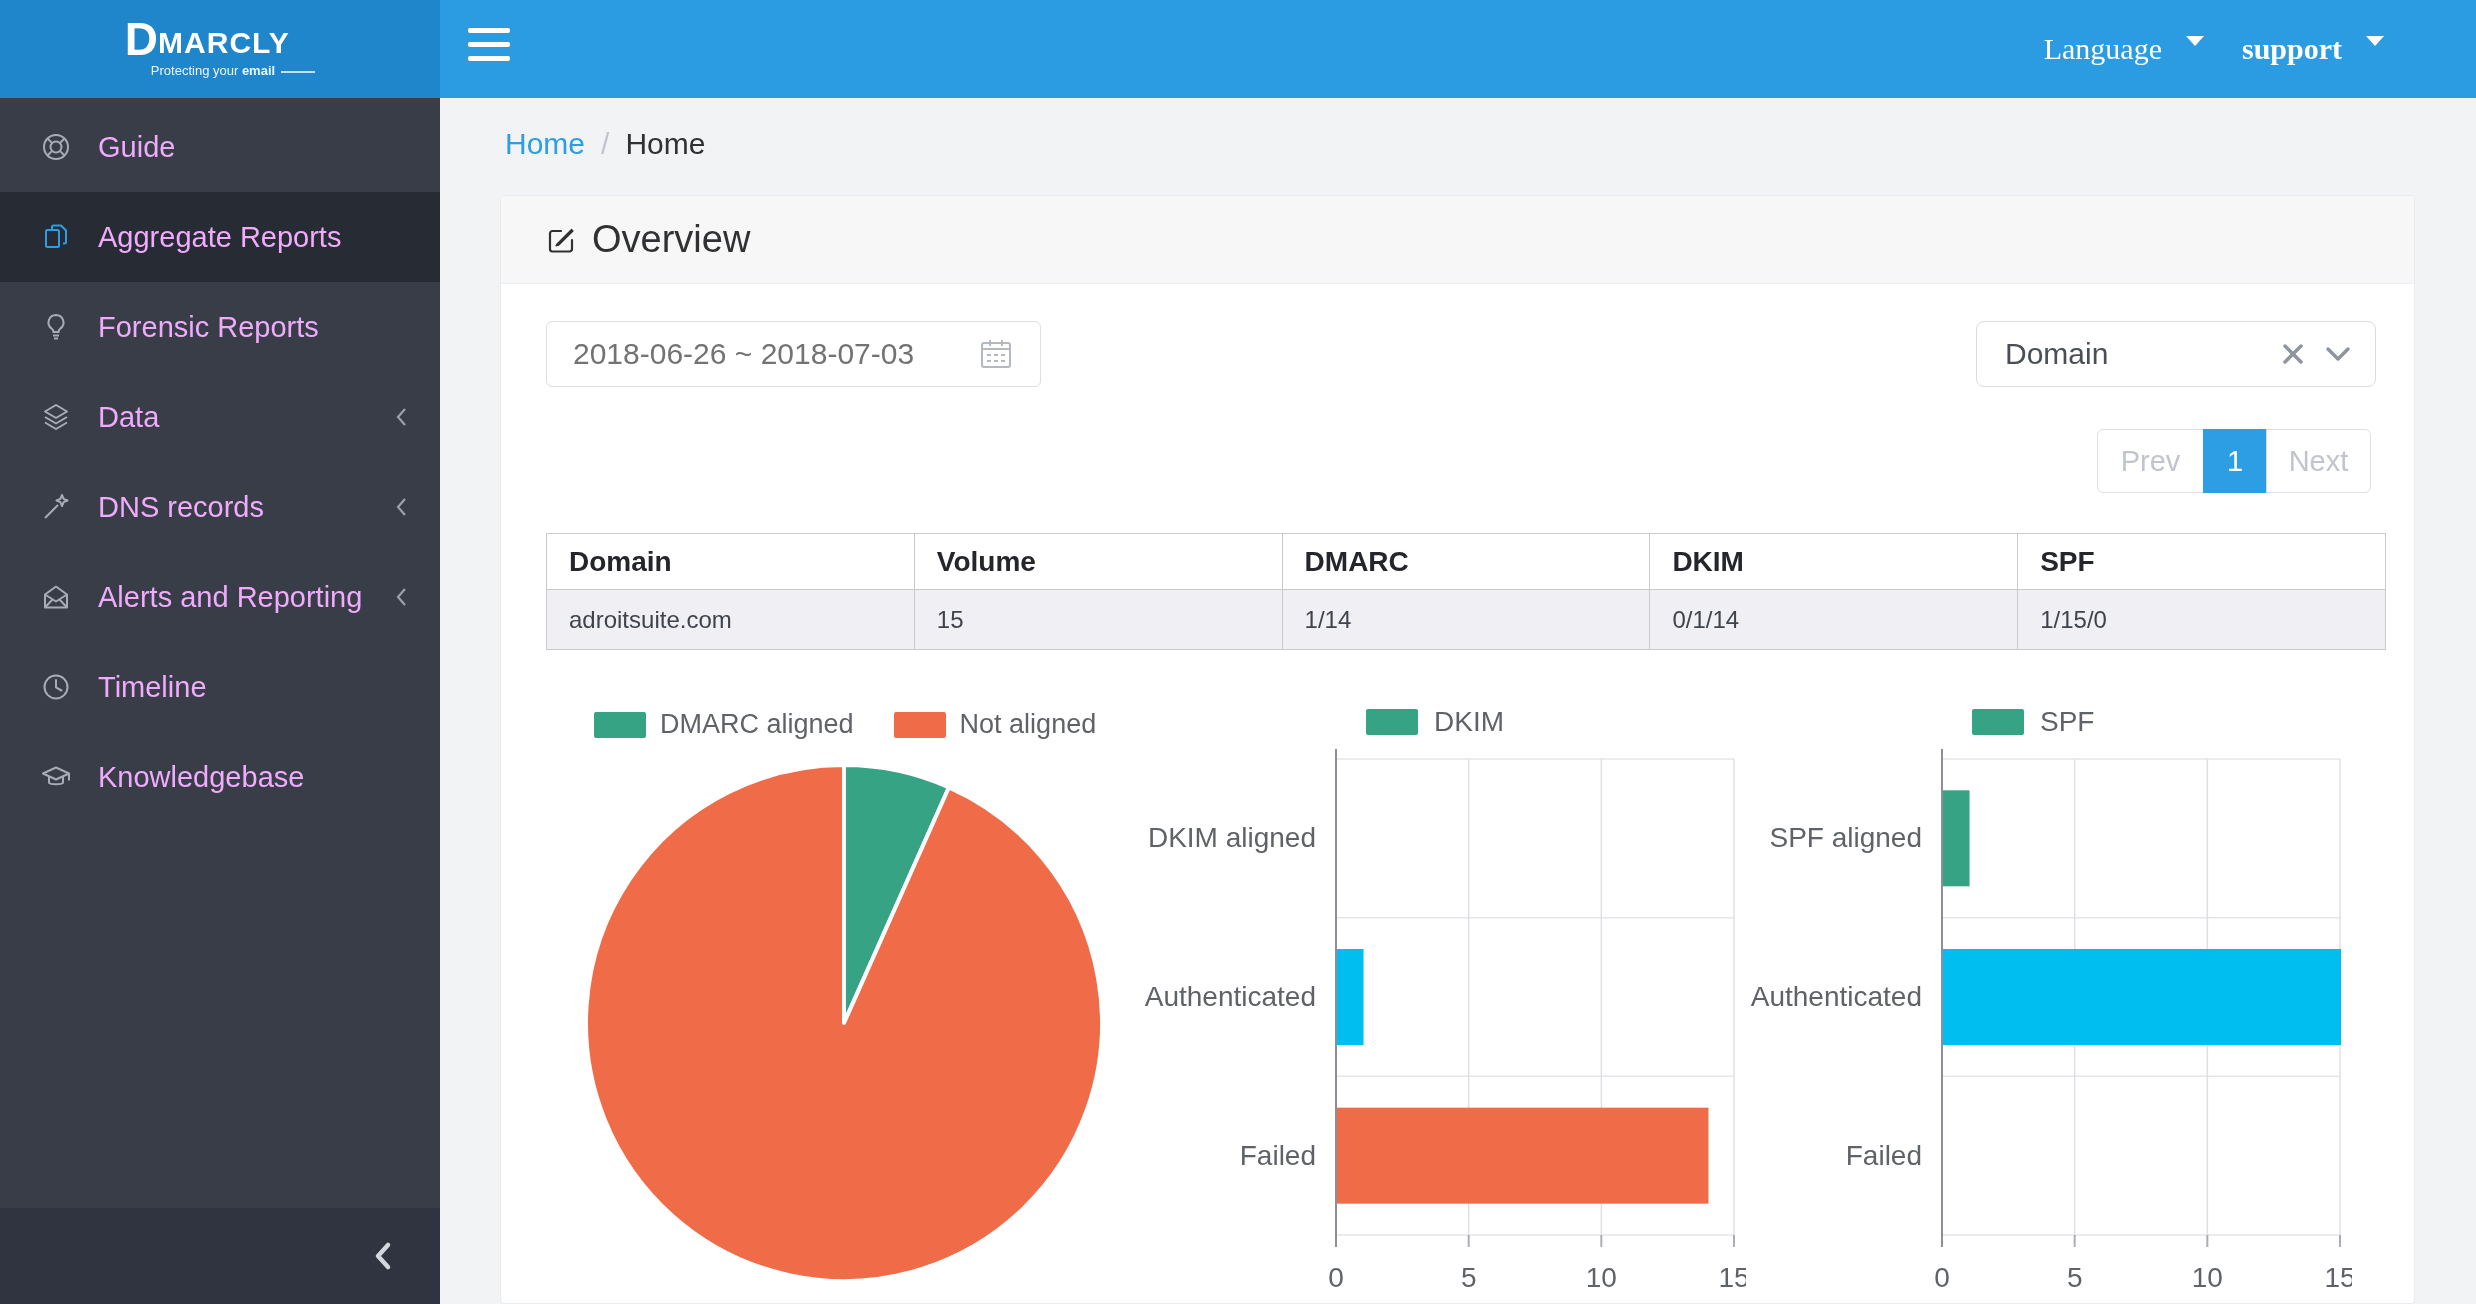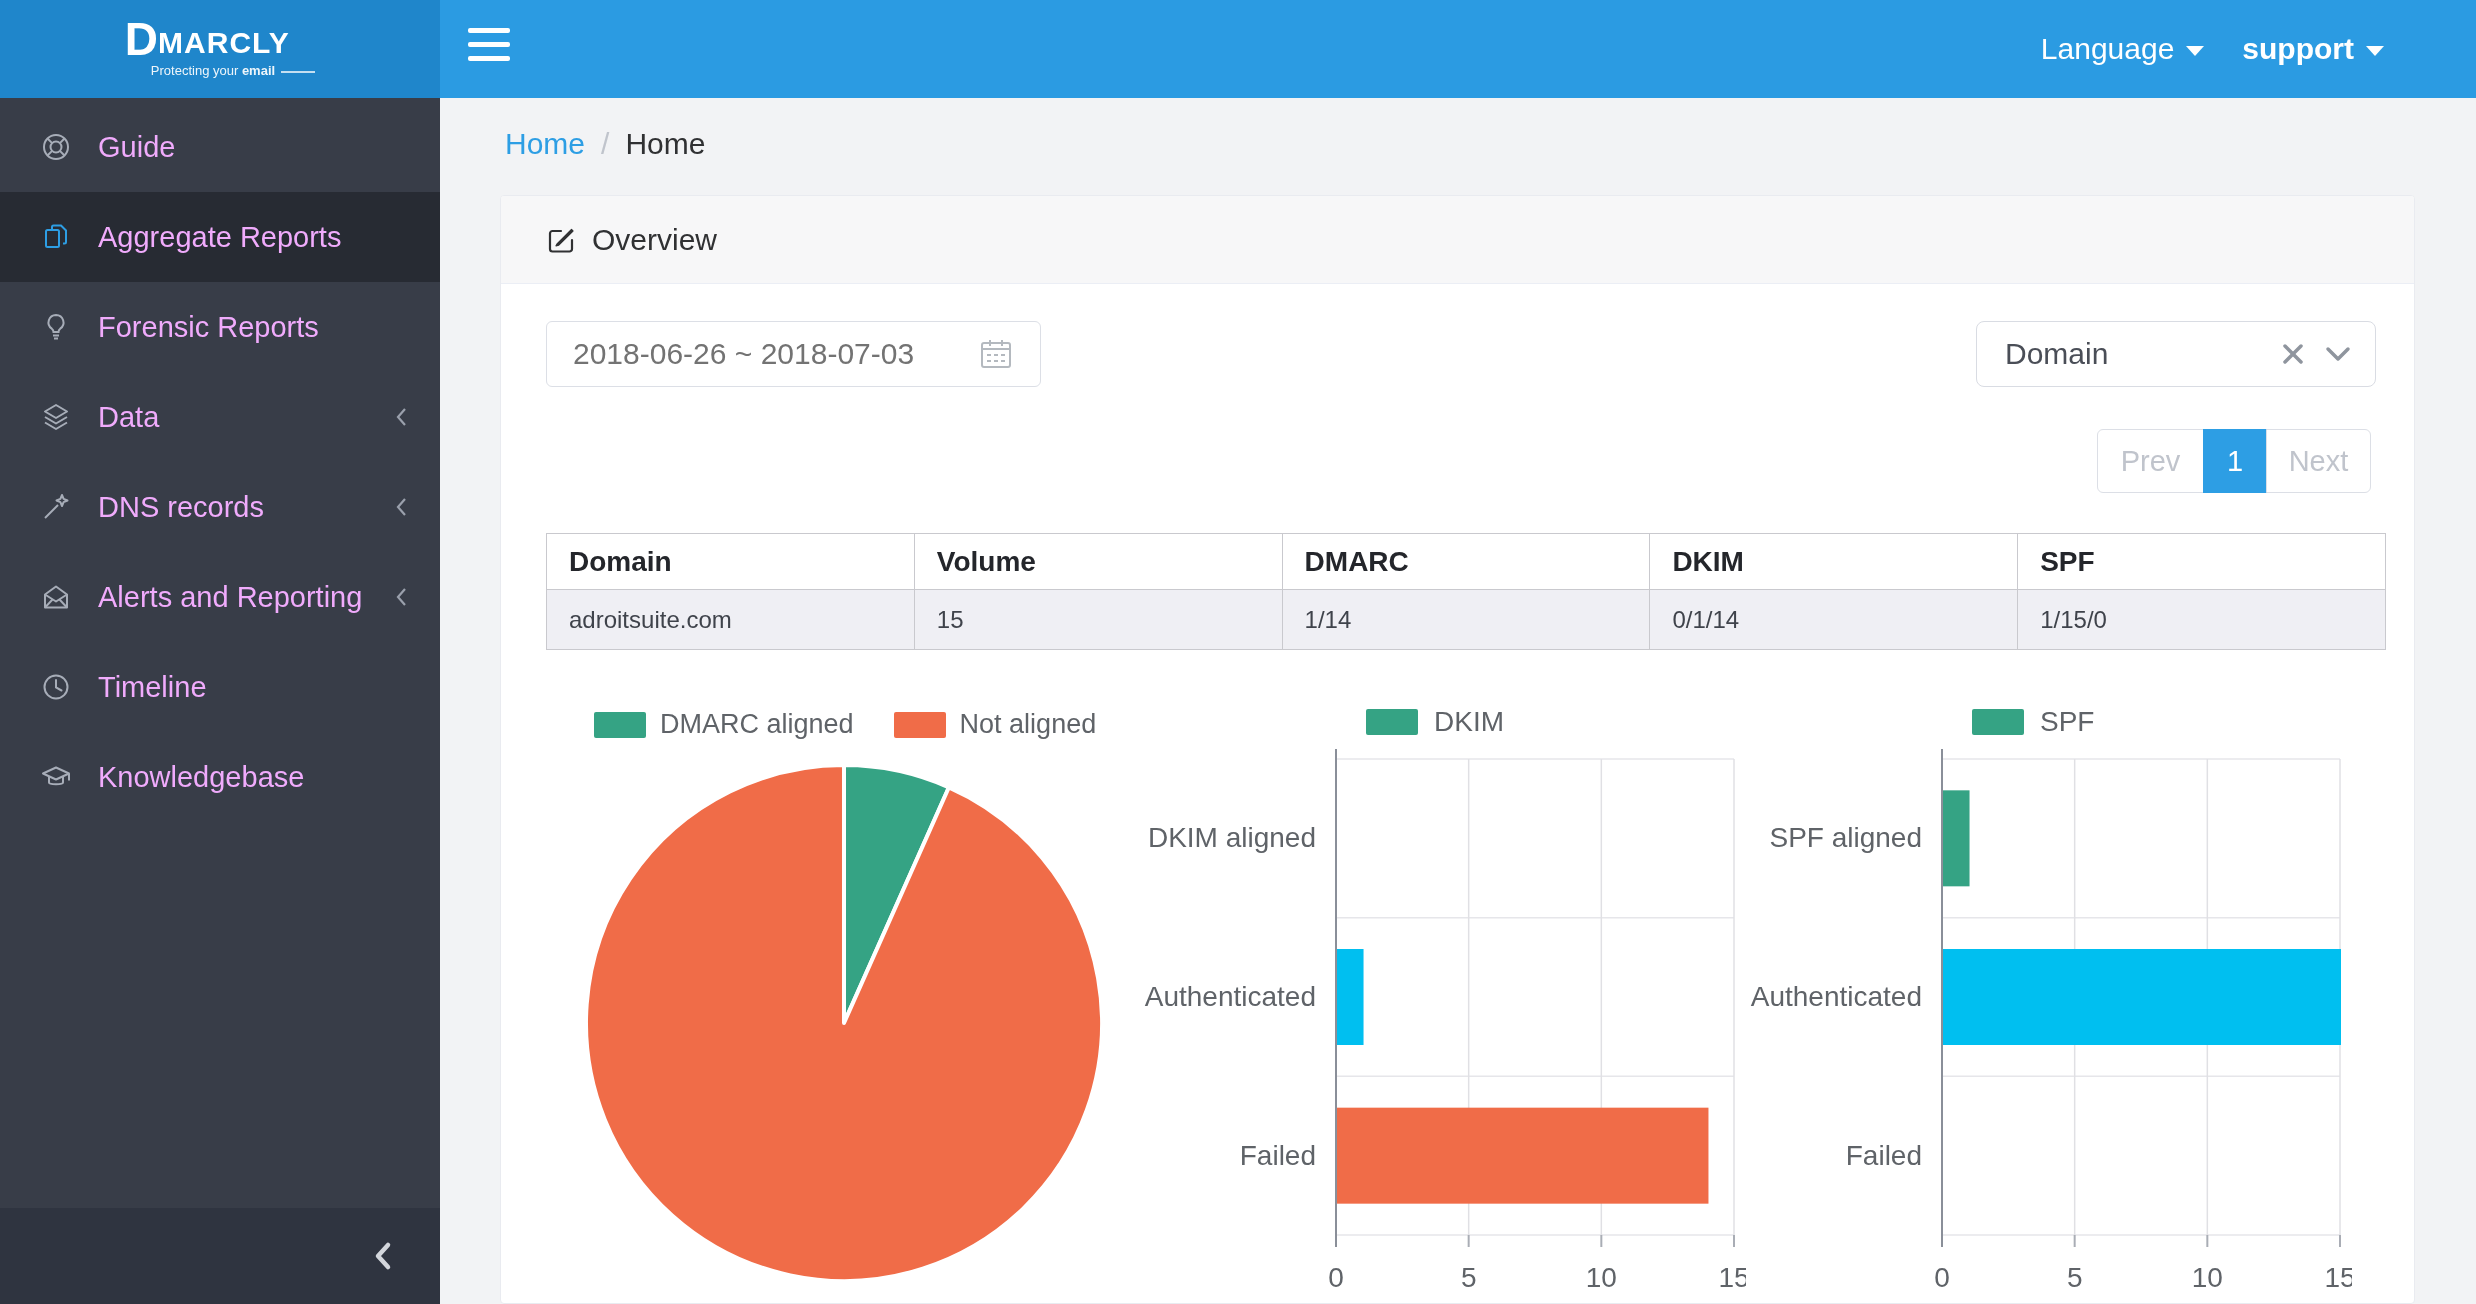--- a/index.html
+++ b/index.html
@@ -14,21 +14,21 @@
   .brand { display:flex; flex-direction:column; line-height:1; color:#fff; }
   .brand-top { display:flex; align-items:flex-end; }
   .brand-mark { font-size:46px; font-weight:bold; letter-spacing:-2px; line-height:0.82; }
   .brand-name { font-size:30px; font-weight:bold; letter-spacing:1px; margin-left:2px; }
   .brand-tagline { font-size:13px; margin-top:6px; margin-left:26px; opacity:.92; white-space:nowrap; }
   .brand-tagline b { font-weight:bold; }
   .tag-dash { display:inline-block; width:34px; height:2px; background:#ffffffcc; vertical-align:middle; margin-left:6px; }
   .hamburger { position:absolute; left:468px; top:28px; width:44px; height:42px; cursor:pointer; }
   .hamburger span { display:block; width:42px; height:5px; background:#fff; border-radius:2px; margin-bottom:9px; }
   .topbar-right { position:absolute; right:92px; top:0; height:98px; display:flex; align-items:center; gap:38px; color:#fff; }
-  .tb-item { display:flex; align-items:center; gap:12px; font-size:30px; cursor:pointer; }
+  .tb-item { display:flex; align-items:flex-start; gap:24px; font-size:30px; cursor:pointer;font-family:Liberation Serif, serif; }
   .tb-item.bold { font-weight:bold; }
   .caret-down { width:0; height:0; border-left:9px solid transparent; border-right:9px solid transparent; border-top:10px solid #fff; margin-top:4px; }
 
   
   .sidebar { position:absolute; left:0; top:98px; width:440px; height:1206px; background:#383D48; padding-top:4px; z-index:4; }
   .side-item { position:relative; height:90px; display:flex; align-items:center; color:#f0abfc; cursor:pointer; }
   .side-item.active { background:#272B33; }
   .side-icon { position:absolute; left:40px; width:32px; height:32px; color:#A7ADB8; }
   .side-item.active .side-icon { color:#2D9EE4; }
   .side-label { position:absolute; left:98px; font-size:29px; }
@@ -41,21 +41,21 @@
   .main { position:absolute; left:440px; top:98px; width:2036px; height:1206px; background:#F2F3F5; }
   .breadcrumb { position:absolute; left:65px; top:29px; font-size:30px; display:flex; gap:16px; align-items:center; }
   .bc-link { color:#2D9EE4; cursor:pointer; }
   .bc-sep { color:#C0C4CC; }
   .bc-current { color:#303133; }
 
   .panel { position:absolute; left:60px; top:97px; width:1915px; height:1109px; background:#fff;
            border:1px solid #E9EBF0; border-radius:4px; overflow:hidden; }
   .panel-header { height:88px; background:#F7F7F8; border-bottom:1px solid #EBEEF5;
                   display:flex; align-items:center; padding-left:45px; gap:16px; }
-  .panel-title { font-size:30px; color:#303133; }
+  .panel-title { font-size:38px; color:#303133; }
   .panel-header svg { color:#303133; }
   .panel-body { position:relative; height:1020px; }
 
   .date-input { position:absolute; left:45px; top:37px; width:495px; height:66px; background:#fff;
                 border:1px solid #DCDFE6; border-radius:6px; display:flex; align-items:center; cursor:pointer; }
   .date-text { margin-left:26px; font-size:30px; color:#737373; flex:1; }
   .date-input svg { margin-right:26px; color:#B4B9BF; }
 
   .domain-select { position:absolute; left:1475px; top:37px; width:400px; height:66px; background:#fff;
                    border:1px solid #D9DCE3; border-radius:8px; display:flex; align-items:center; cursor:pointer; }

